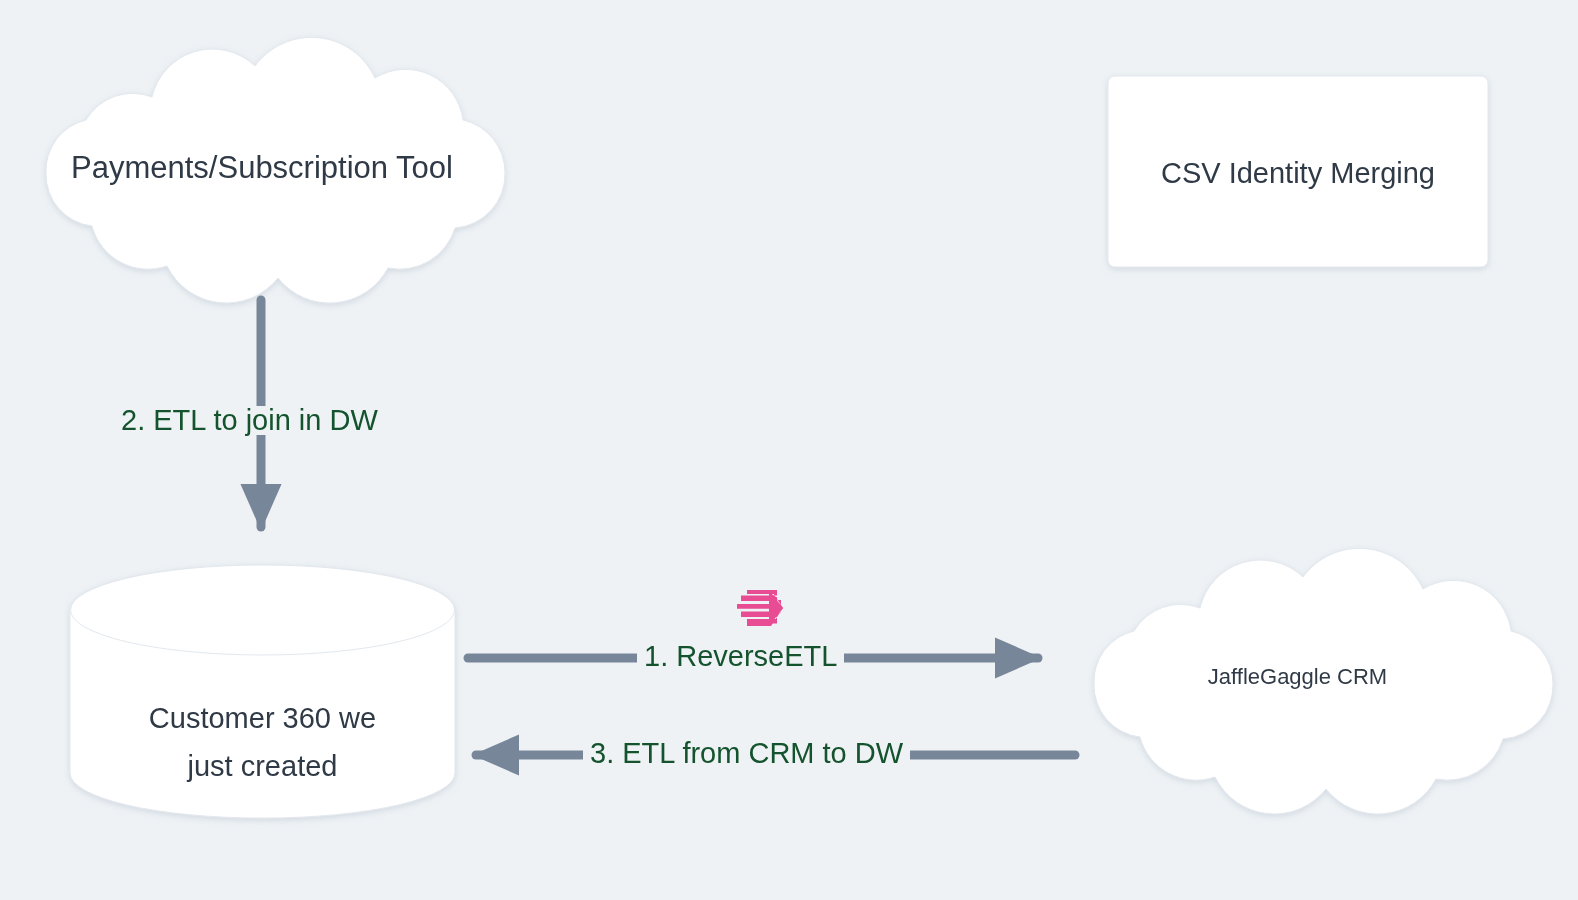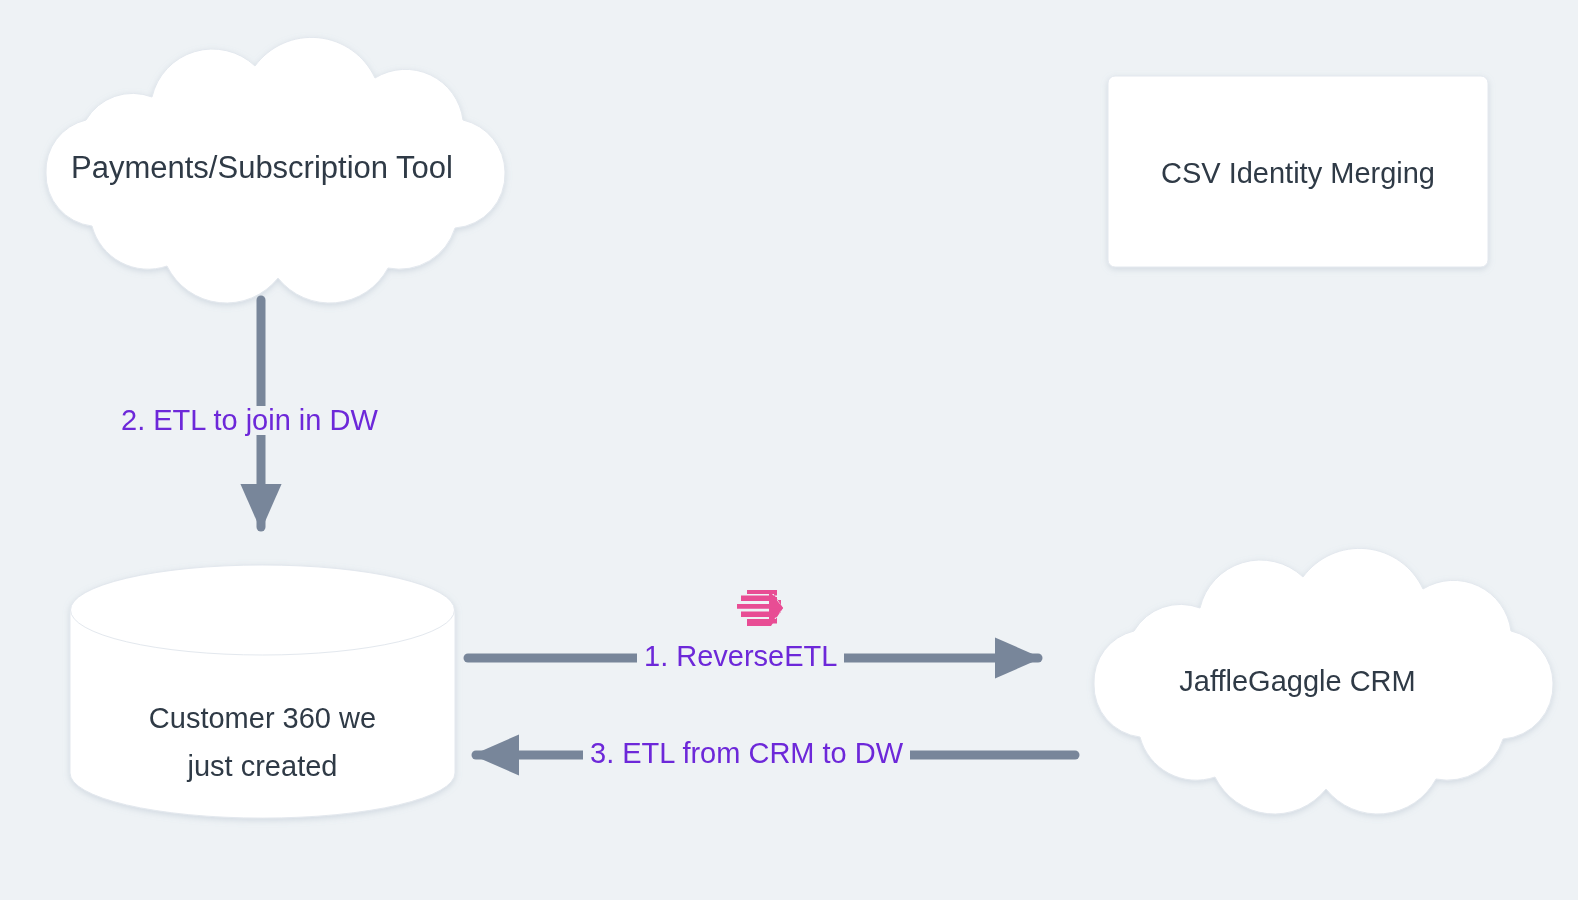--- a/index.html
+++ b/index.html
@@ -60,28 +60,28 @@
   
   #label-warehouse {
     left: 70px; top: 672px; width: 385px;
     font-size: 29px;
     line-height: 1.65;
     margin-top: 23px;
   }
   
   #label-crm {
     left: 1070px; top: 663px; width: 455px;
-    font-size: 29px;
+    font-size: 22px;
   }
 
   
   .edge-label {
     position: absolute;
     font-size: 29px;
-    color: #6d28d9;
+    color: #14532d;
     background: #eef2f5;
     white-space: nowrap;
     text-align: center;
     line-height: 1;
     padding: 0 7px;
   }
   #edge-label-etl-join {
     left: 114px; top: 406px;
   }
   #edge-label-reverse-etl {

